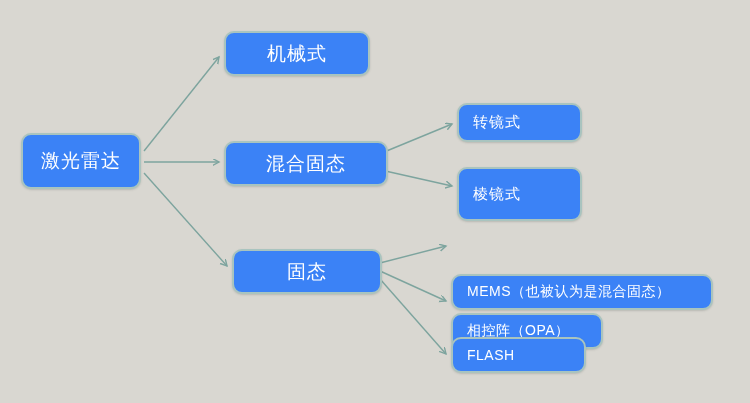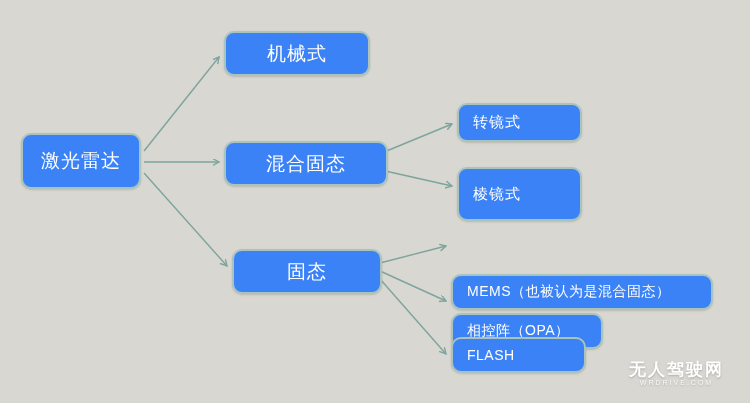--- a/index.html
+++ b/index.html
@@ -105,18 +105,14 @@
   <div class="node big center" id="node-root">激光雷达</div>
   <div class="node big center" id="node-mech">机械式</div>
   <div class="node big center" id="node-hybrid">混合固态</div>
   <div class="node big center" id="node-solid">固态</div>
   <div class="node mid left" id="node-rotate">转镜式</div>
   <div class="node mid left" id="node-prism">棱镜式</div>
   <div class="node small left" id="node-mems">MEMS（也被认为是混合固态）</div>
   <div class="node small left" id="node-opa">相控阵（OPA）</div>
   <div class="node small left" id="node-flash">FLASH</div>
 
-  <div class="watermark">
-    <div class="wm-title">无人驾驶网</div>
-    <div class="wm-sub">WRDRIVE.COM</div>
-  </div>
 
 </div>
 
 </body></html>

